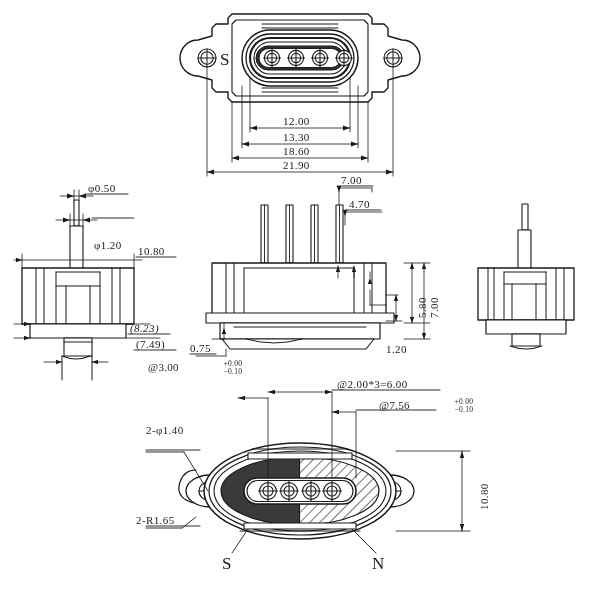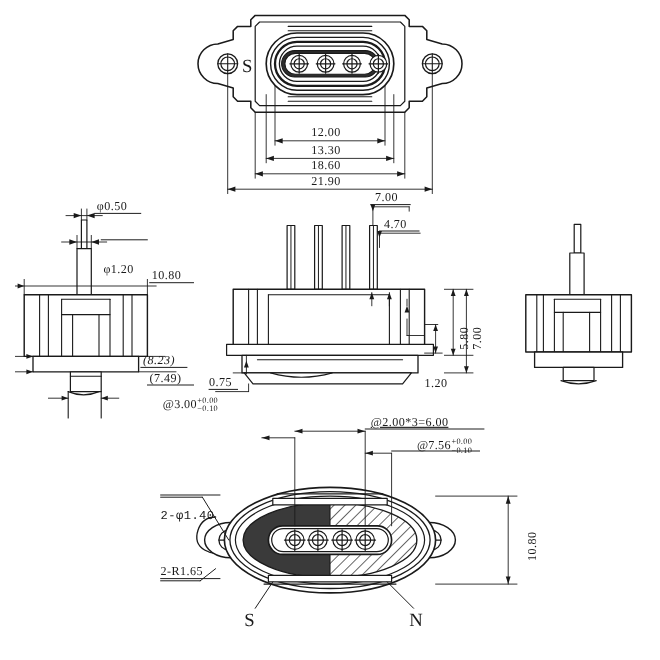--- a/index.html
+++ b/index.html
@@ -1,26 +1,26 @@
 <!DOCTYPE html>
 <html><head>
 <meta charset="utf-8">
 <style>
   html,body{margin:0;padding:0;background:#fff;}
   body{width:600px;height:600px;position:relative;overflow:hidden;
        font-family:"Liberation Serif",serif;color:#1a1a1a;}
   #sheet{position:absolute;inset:0;width:600px;height:600px;}
   .dimtxt{position:absolute;font-family:"Liberation Serif",serif;
           font-size:11px;color:#1a1a1a;white-space:nowrap;letter-spacing:.4px;}
-  .dimtxt.u{text-decoration:underline;}
+  .dimtxt.u{}
   .biglabel{position:absolute;font-family:"Liberation Serif",serif;
             font-size:17px;color:#1a1a1a;}
   .tol{position:absolute;font-size:11px;white-space:nowrap;letter-spacing:.3px;margin-left:26px;}
   .tol .stack{display:inline-block;vertical-align:middle;font-size:7.5px;
-              line-height:8px;text-align:left;margin-left:.5px;}
+              line-height:8px;text-align:left;margin-left:.5px;padding-left:44px;}
   .vtxt{position:absolute;font-size:11px;white-space:nowrap;
         transform:rotate(-90deg);transform-origin:0 0;letter-spacing:.4px;}
 </style>
 </head>
 <body>
 
 <svg id="sheet" viewBox="0 0 600 600">
   <g fill="none" stroke="#1a1a1a" stroke-linecap="round" stroke-linejoin="round">
 
     <g>
@@ -414,16 +414,16 @@
 <div class="vtxt" style="left:428px;top:318px;">7.00</div>
 
 <div class="dimtxt u" style="left:337px;top:378px;">@2.00*3=6.00</div>
 <div class="tol" style="left:353px;top:398px;">
   <span>@7.56</span><span class="stack">
     <span style="display:block">+0.00</span>
     <span style="display:block">−0.10</span>
   </span>
 </div>
 <div class="vtxt" style="left:478px;top:510px;">10.80</div>
-<div class="dimtxt" style="left:146px;top:464px;font-family:Liberation Mono, monospace;">2-φ1.40</div>
-<div class="dimtxt" style="left:146px;top:514px;">2-R1.65</div>
+<div class="dimtxt" style="left:146px;top:424px;">2-φ1.40</div>
+<div class="dimtxt" style="left:136px;top:514px;">2-R1.65</div>
 <div class="biglabel" style="left:222px;top:554px;">S</div>
 <div class="biglabel" style="left:372px;top:554px;">N</div>
 
 </body></html>

